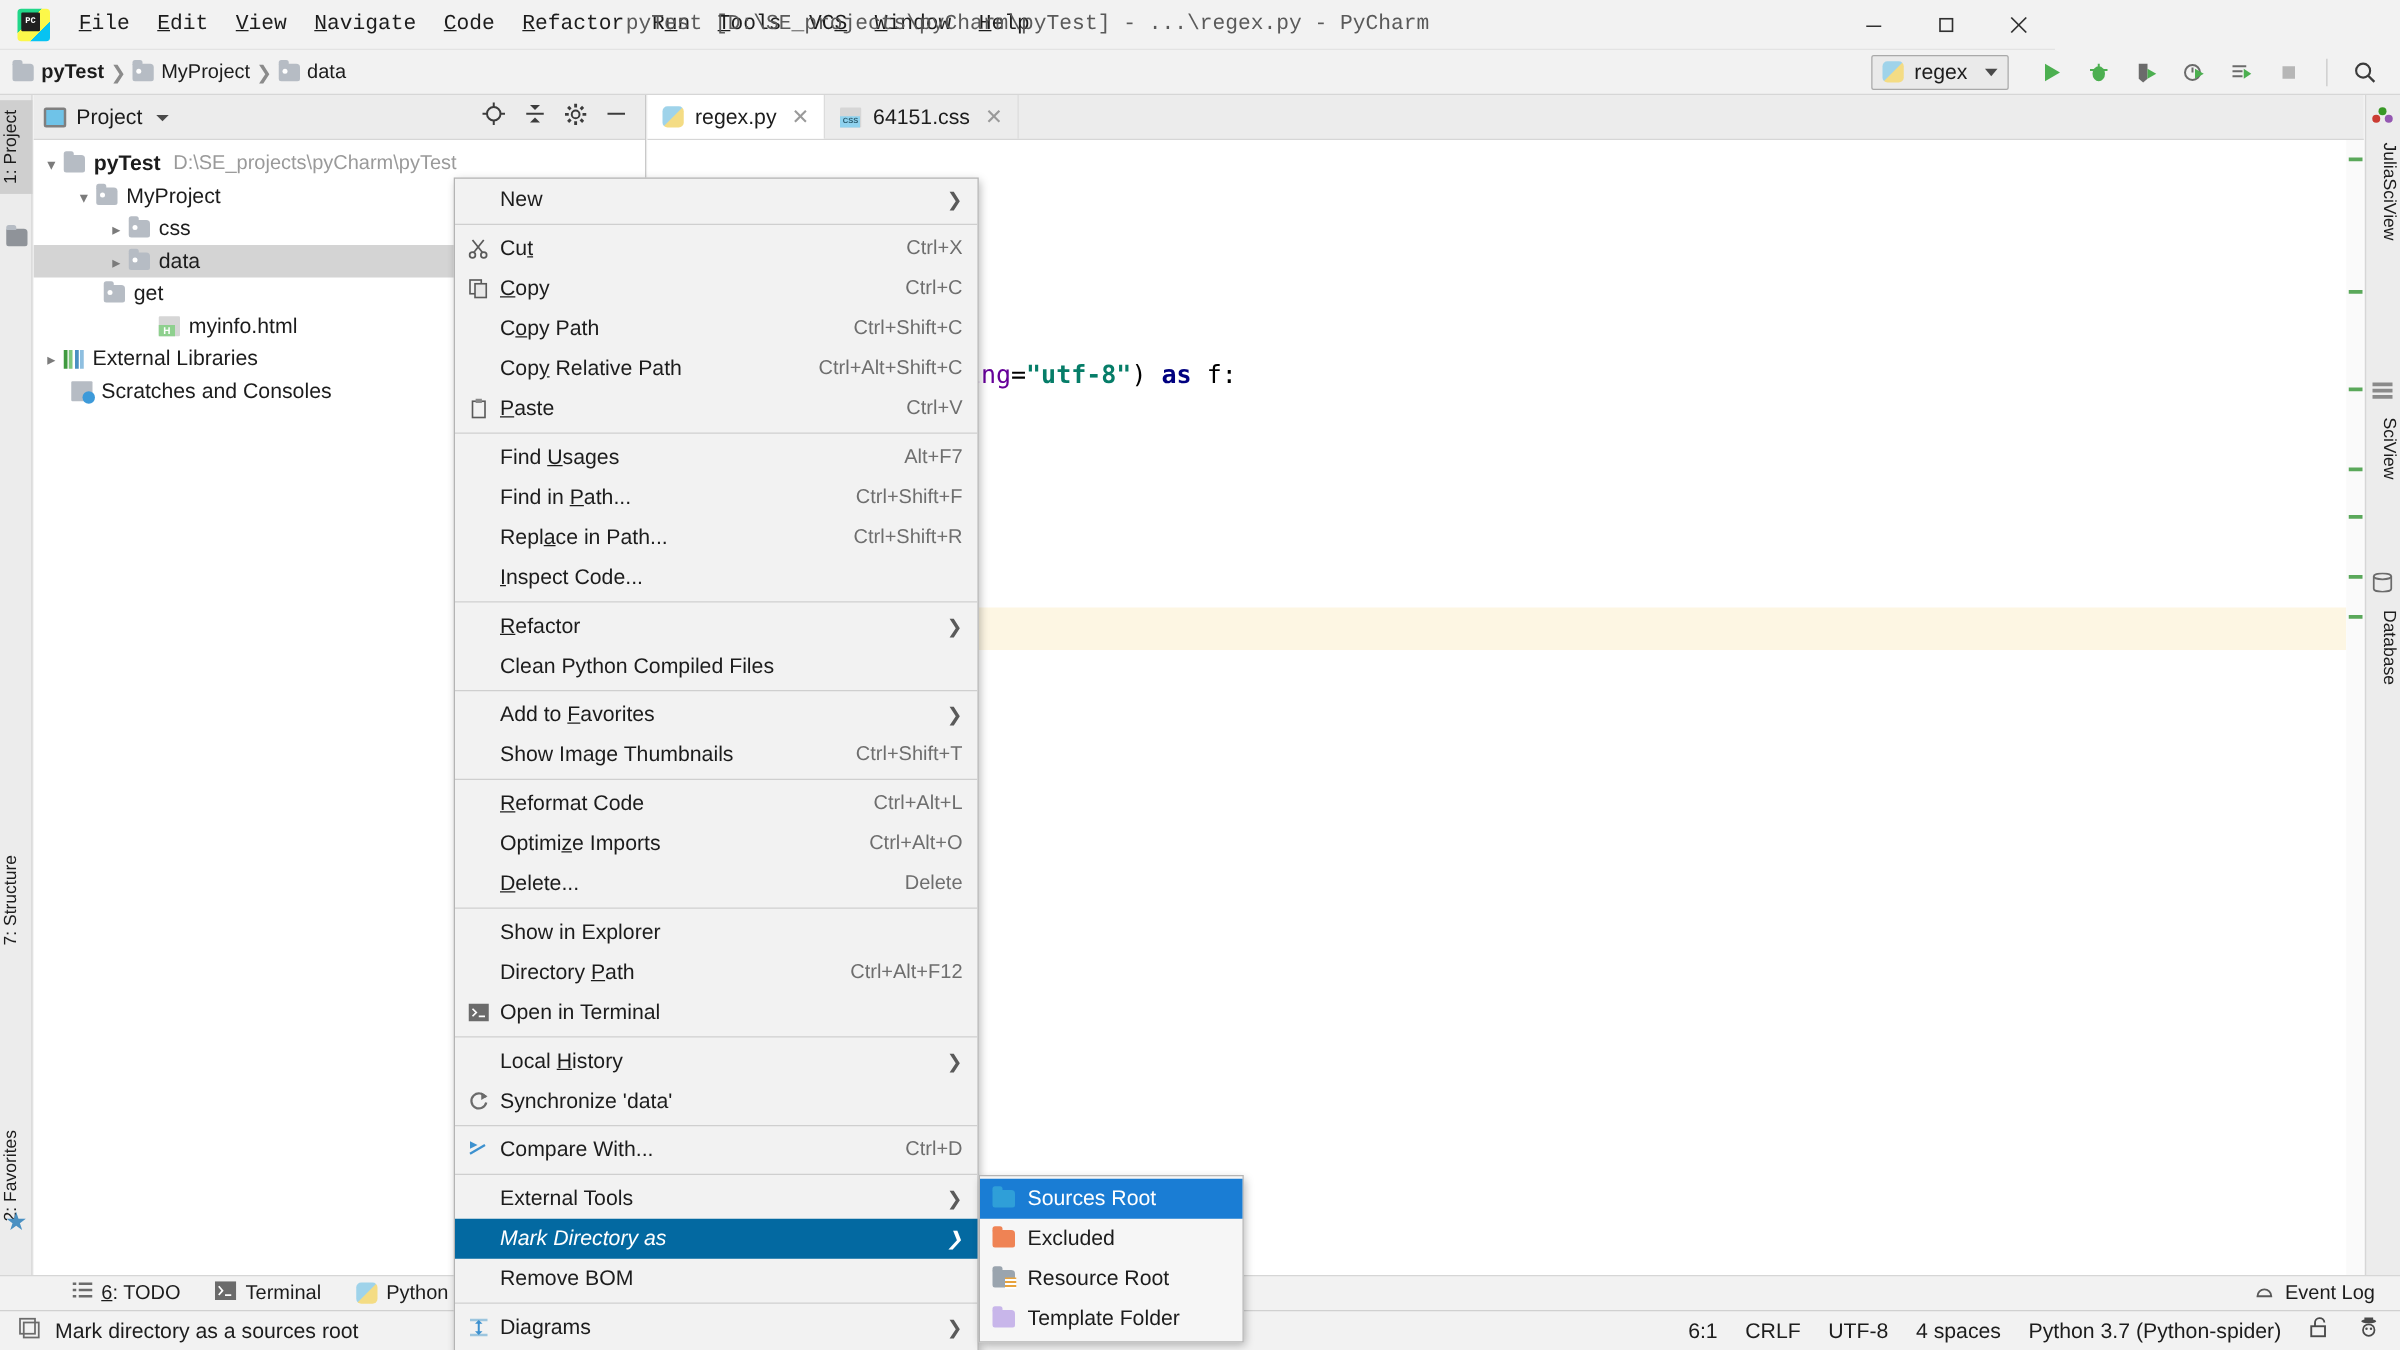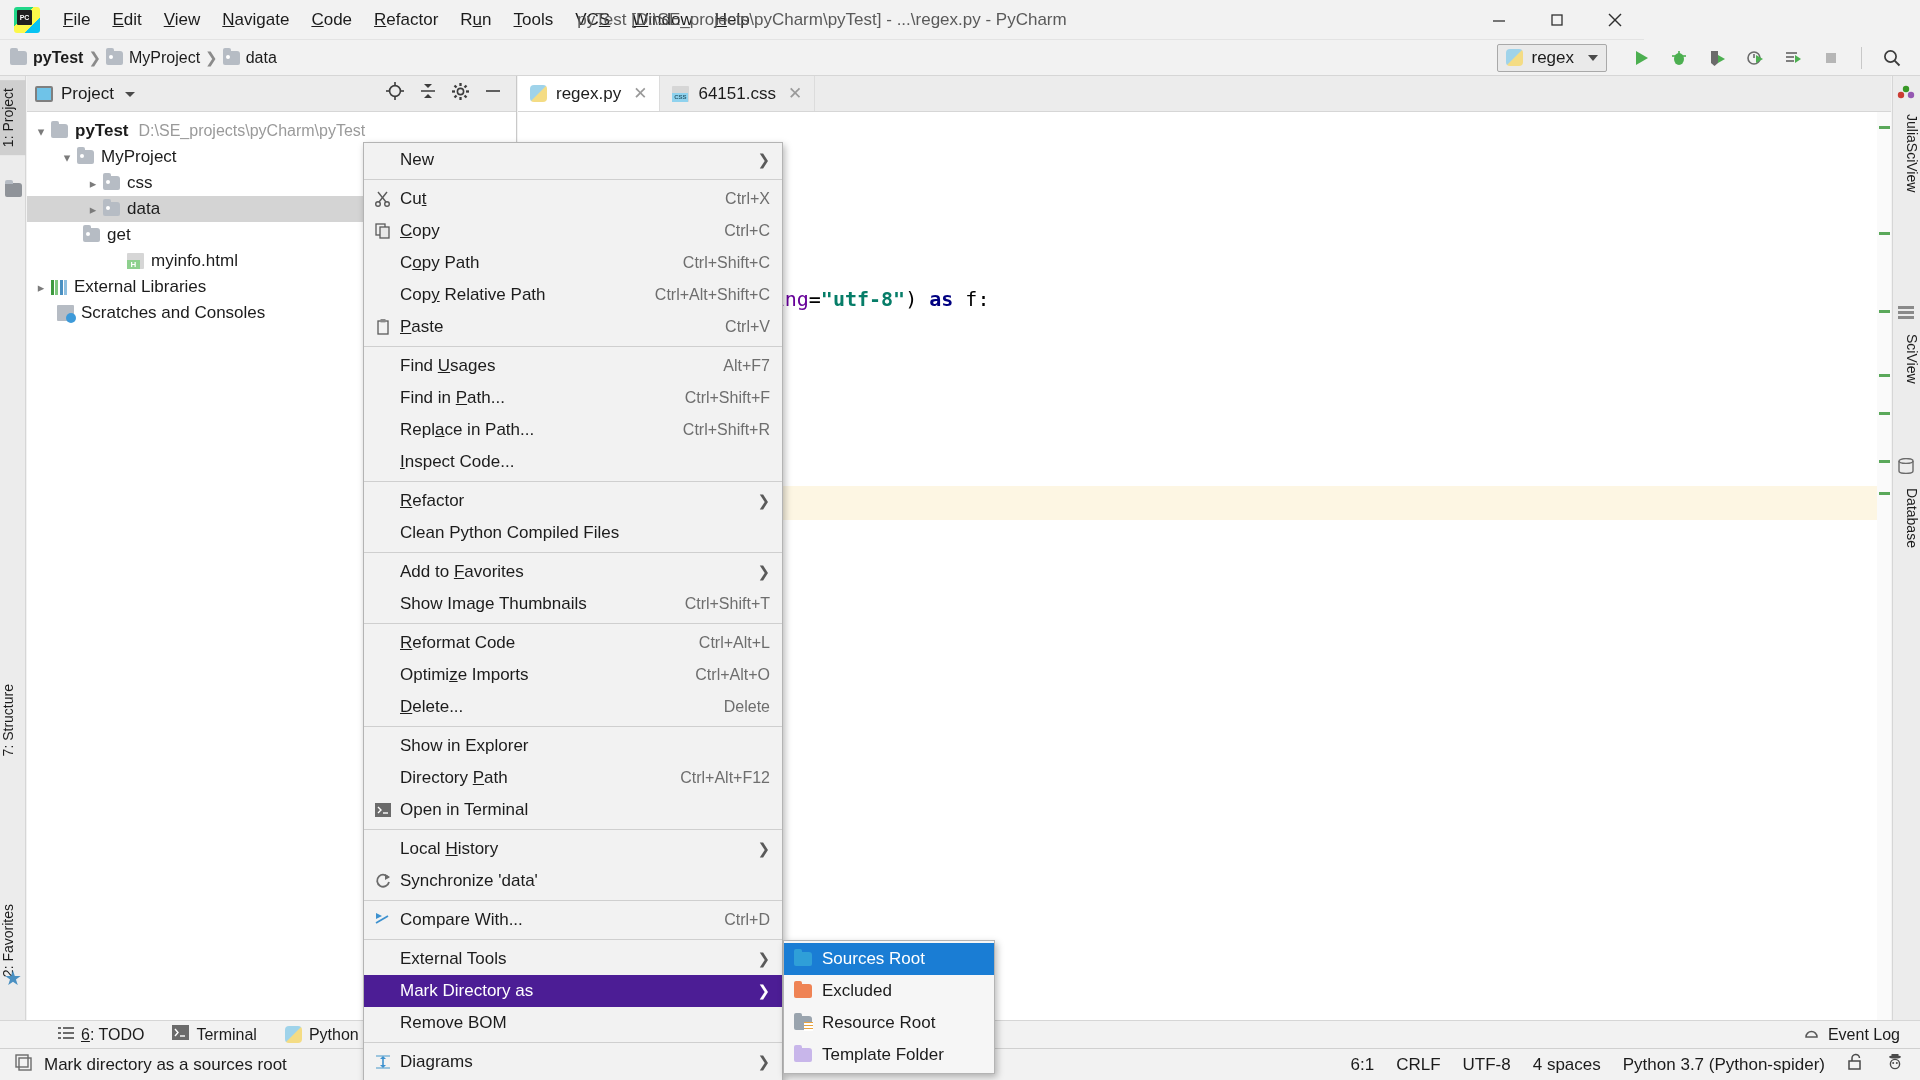--- a/index.html
+++ b/index.html
@@ -13,20 +13,21 @@
     -webkit-font-smoothing: antialiased;
   }
   #app { position: relative; width: 1920px; height: 1080px; }
 
   
   .menubar {
     position: absolute; top: 0; left: 0; width: 1644px; height: 40px;
     background: #f2f2f2;
     display: flex; align-items: center;
     border-bottom: 1px solid #e3e3e3;
+    font-family: Liberation Mono, monospace;
   }
   .pc-logo {
     width: 26px; height: 26px; margin-left: 14px; margin-right: 12px;
     border-radius: 3px; position: relative; overflow: hidden;
     background: linear-gradient(135deg,#21d789 0%,#21d789 38%,#fcf84a 38%,#fcf84a 70%,#07c3f2 70%);
     flex: none;
   }
   .pc-logo::after {
     content: "PC";
     position: absolute; left: 3px; top: 3px;
@@ -182,21 +183,21 @@
   .evlog { display: flex; align-items: center; gap: 8px; margin-left: auto; padding-right: 20px; font-size: 16px; }
 
   
   .ctxmenu {
     position: absolute; left: 363px; top: 142px; width: 420px;
     background: #f2f2f2; border: 1px solid #b4b4b4;
     box-shadow: 2px 3px 7px rgba(0,0,0,.28);
     font-size: 17px; padding: 1px 0; z-index: 50;
   }
   .mi { height: 32px; display: flex; align-items: center; padding: 0 12px 0 10px; position: relative; white-space: nowrap; }
-  .mi.hl { background: #4c1d95; color: #fff; }
+  .mi.hl { background: #0369a1; color: #fff; font-style: italic; }
   .mi .ic { width: 26px; display: flex; align-items: center; justify-content: flex-start; flex: none; }
   .mi .lbl { flex: 1; }
   .mi .acc { color: #6e6e6e; font-size: 16px; margin-left: 24px; }
   .mi .sub { color: #5a5a5a; font-size: 15px; margin-left: 22px; }
   .mi.hl .sub { color: #fff; }
   .msep { height: 1px; background: #cfcfcf; margin: 3px 0; }
   .mi .lbl u { text-decoration: underline; }
 
   .submenu {
     position: absolute; left: 783px; top: 940px; width: 212px;

